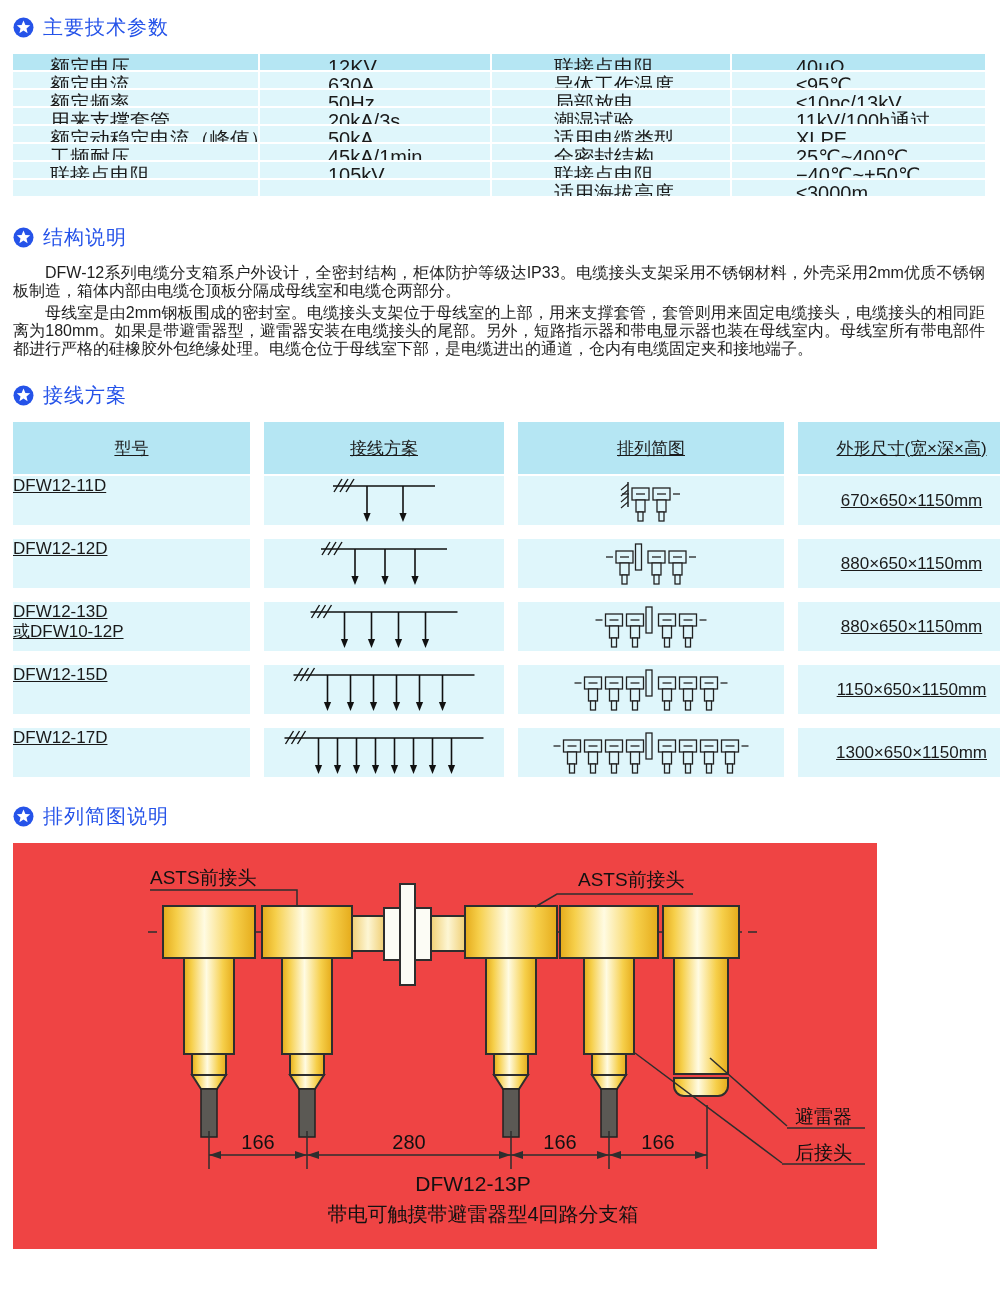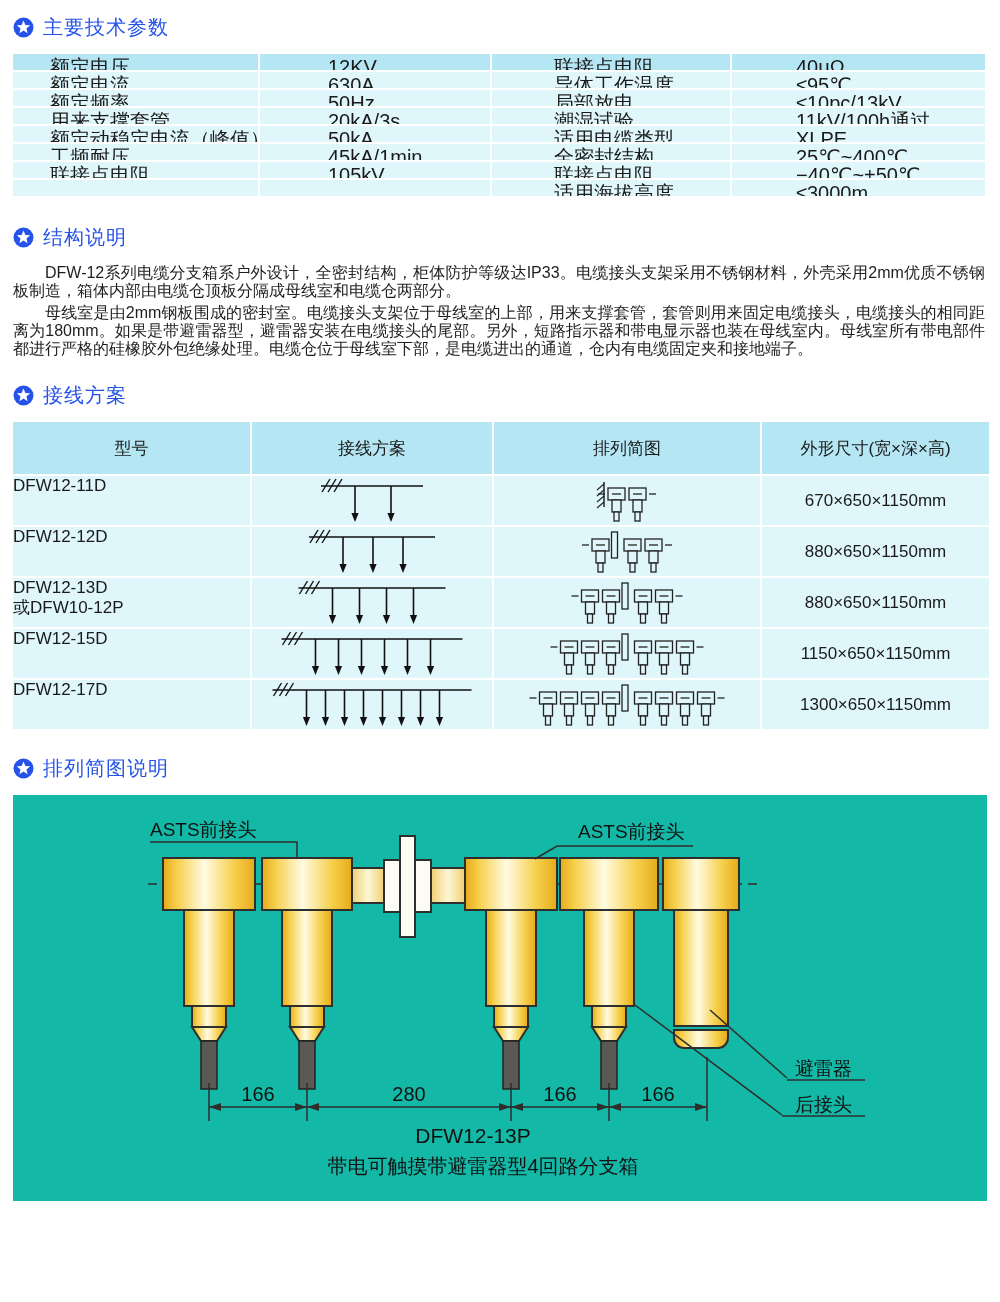--- a/index.html
+++ b/index.html
@@ -15,28 +15,28 @@
   .t1 .c{height:16px;line-height:26px;font-size:20px;background:#dff6fb;white-space:nowrap;overflow:hidden;}
   .t1 .c.dark{background:#b5e6f3;}
   .t1 .pl-a{padding-left:37px;} .t1 .pl-b{padding-left:68px;}
   .t1 .pl-c{padding-left:62px;} .t1 .pl-d{padding-left:64px;}
 
   
   .para{width:972px;margin:0;font-size:16px;line-height:18px;color:#1e1e1e;text-indent:2em;text-align:justify;}
   .para + .para{margin-top:4px;}
 
   
-  .t2{display:grid;grid-template-columns:237px 240px 266px 227px;gap:2px;}
+  .t2{display:grid;grid-template-columns:237px 240px 266px 227px;gap:14px;text-decoration:underline;}
   .t2 .hc{height:52px;background:#b5e6f3;font-size:17px;display:flex;align-items:center;justify-content:center;}
   .t2 .dc{height:49px;background:#dff6fb;display:flex;align-items:center;justify-content:center;font-size:17px;}
   .t2 .model{justify-content:flex-start;flex-direction:column;align-items:flex-start;line-height:20px;}
   .t2 .model .m2{font-size:17px;}
 
   
-  .panel{width:974px;height:406px;background:#14b8a6;margin-top:12px;}
+  .panel{width:864px;height:406px;background:#ef4444;margin-top:12px;}
   .fig{display:block;}
   .fig text{font-family:"Liberation Sans","DejaVu Sans",sans-serif;fill:#111;}
   .oline{stroke:#2e2e2e;stroke-width:2;}
   .thin{stroke:#2e2e2e;stroke-width:1.5;fill:none;}
 </style>
 </head>
 <body>
 
 <div class="page">
 

